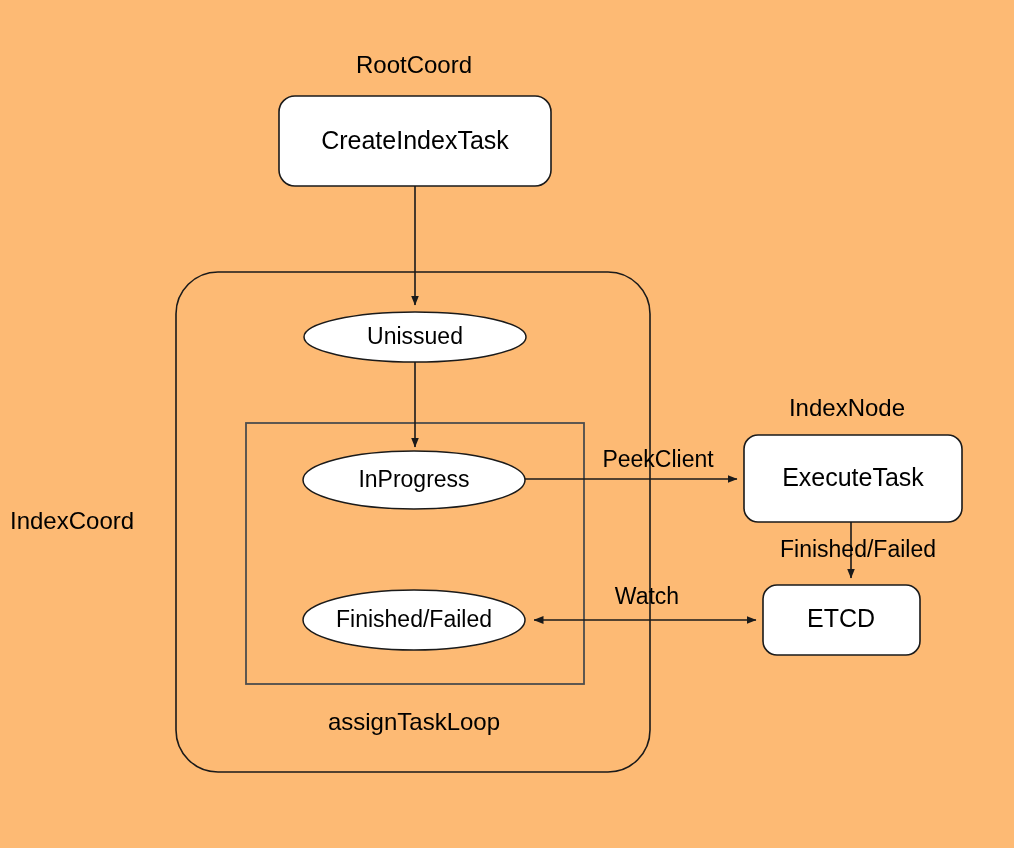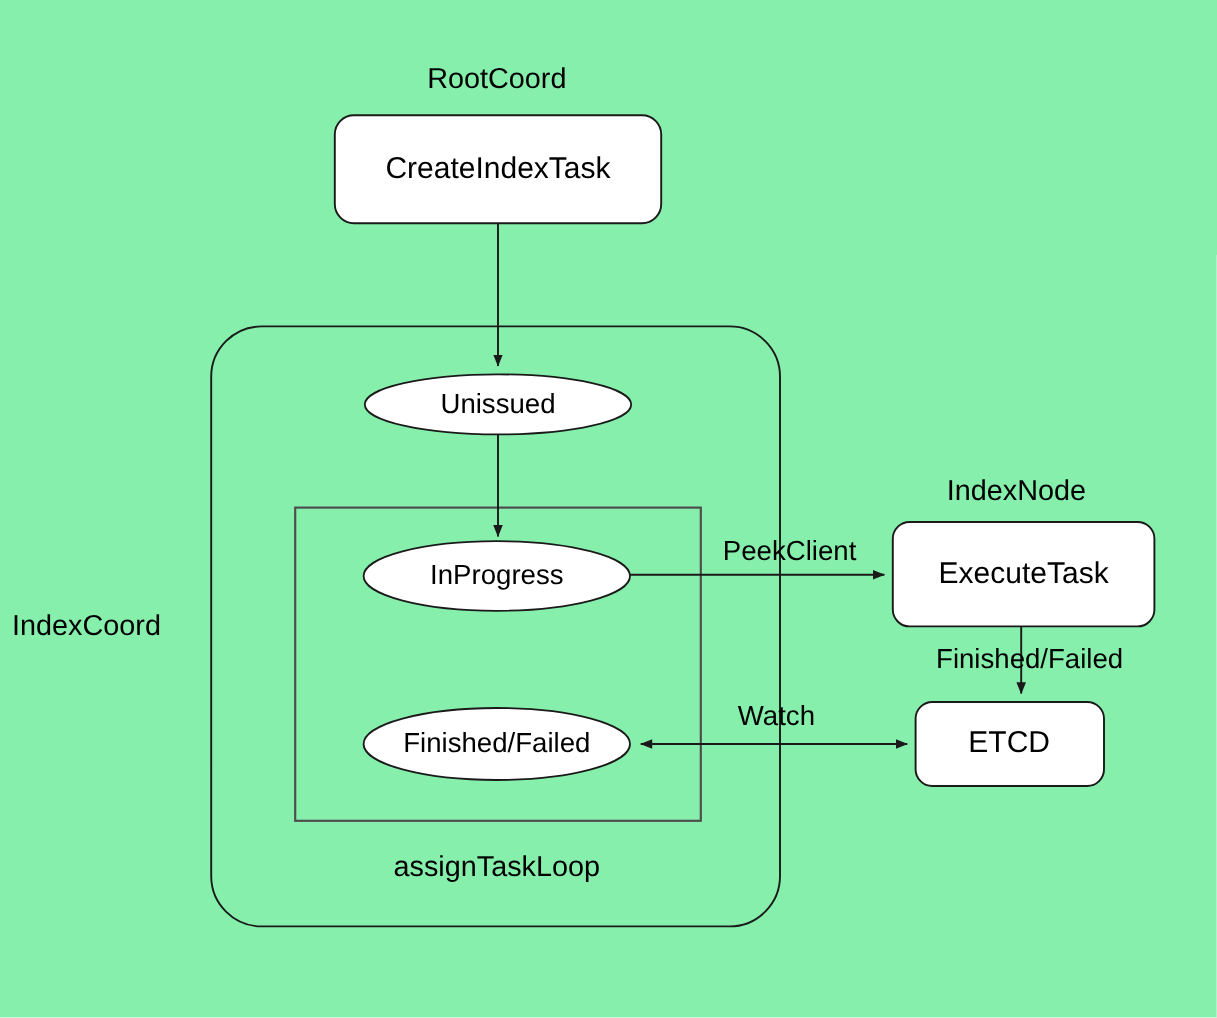--- a/index.html
+++ b/index.html
@@ -11,21 +11,21 @@
   body {
     width: 1014px;
     height: 848px;
     overflow: hidden;
     font-family: "Liberation Sans", sans-serif;
   }
   #diagram-root {
     position: relative;
     width: 1014px;
     height: 848px;
-    background: #86efac;
+    background: #fdba74;
   }
   svg#diagram-svg {
     display: block;
     width: 1014px;
     height: 848px;
   }
   .node-shape {
     fill: #ffffff;
     stroke: #1a1a1a;
     stroke-width: 1.6;

